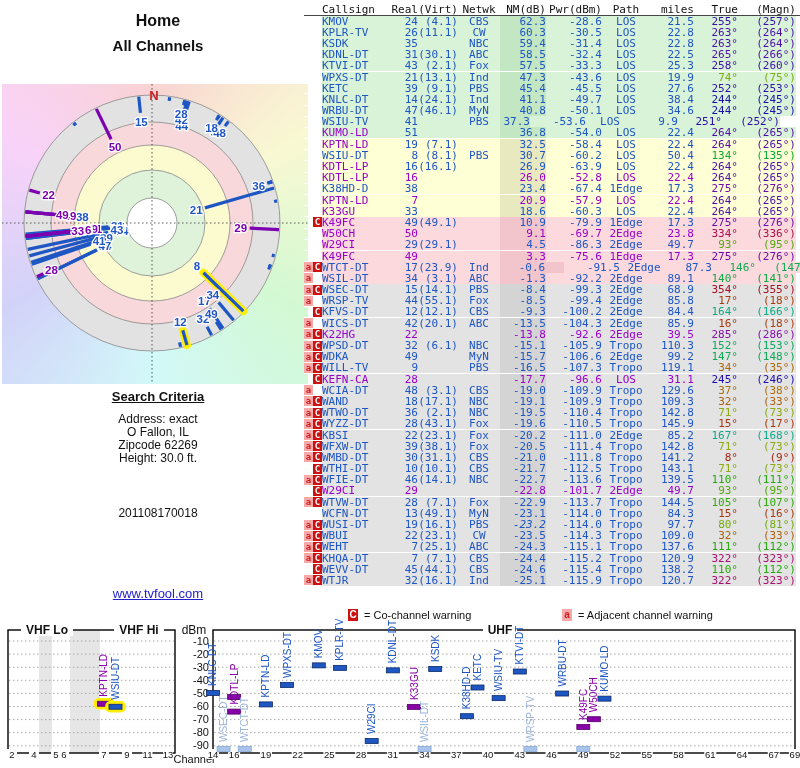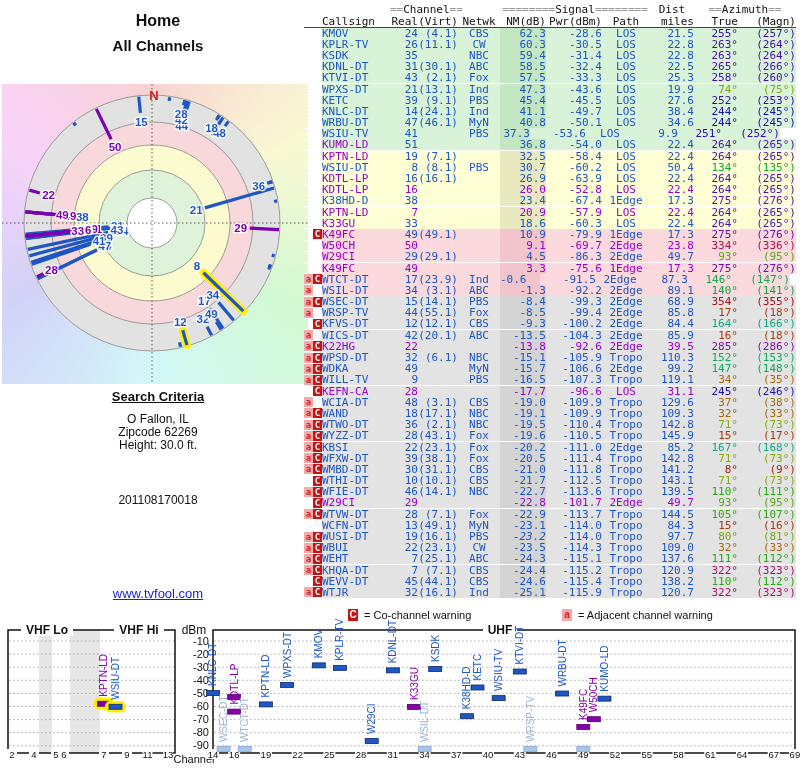--- a/index.html
+++ b/index.html
@@ -147,42 +147,34 @@
         <text x="217.58382709997503" y="53.31323222168902" text-anchor="middle" font-size="11.5" font-weight="bold" fill="#1e56c4" stroke="#fff" stroke-width="2.5" paint-order="stroke" font-family="&quot;Liberation Sans&quot;,sans-serif">48</text>
         <text x="209.56292529981224" y="47.67939399201772" text-anchor="middle" font-size="11.5" font-weight="bold" fill="#1e56c4" stroke="#fff" stroke-width="2.5" paint-order="stroke" font-family="&quot;Liberation Sans&quot;,sans-serif">18</text>
         <text x="256.65449532760294" y="106.27591217723273" text-anchor="middle" font-size="11.5" font-weight="bold" fill="#1e56c4" stroke="#fff" stroke-width="2.5" paint-order="stroke" font-family="&quot;Liberation Sans&quot;,sans-serif">36</text>
         <text x="179.22067019207458" y="33.946974211964175" text-anchor="middle" font-size="11.5" font-weight="bold" fill="#1e56c4" stroke="#fff" stroke-width="2.5" paint-order="stroke" font-family="&quot;Liberation Sans&quot;,sans-serif">28</text>
         <text x="152" y="16" text-anchor="middle" font-size="13" font-weight="bold" fill="#cc2222" font-family="&quot;Liberation Sans&quot;,sans-serif">N</text>
       </svg>
   </div>
 
   <div id="search-block">
     <div id="search-heading">Search Criteria</div>
+    <div class="srch-line">Address: exact</div>
     <div class="srch-line">O Fallon, IL</div>
     <div class="srch-line">Zipcode 62269</div>
     <div class="srch-line">Height: 30.0 ft.</div>
     <div id="datecode-block">
       <div class="srch-line">201108170018</div>
     </div>
   </div>
 
   <div id="site-link">
     <a href="#">www.tvfool.com</a>
   </div>
 
   <div id="tbl">
-      <div class="hrow">
-        <div class="gut"></div>
-        <div class="cell" style="width: 68px; text-align: center;"></div>
-        <div class="cell" style="width: 68px; text-align: center;"><span class="eq">==</span>Channel<span class="eq">==</span></div>
-        <div class="cell" style="width: 42px; text-align: center;"></div>
-        <div class="cell" style="width: 150px; text-align: center;"><span class="eq">========</span>Signal<span class="eq">========</span></div>
-        <div class="cell" style="width: 44px; text-align: center;">Dist</div>
-        <div class="cell" style="width: 102px; text-align: center;"><span class="eq">==</span>Azimuth<span class="eq">==</span></div>
-      </div>
       <div class="hrow hdr2">
         <div class="gut"></div>
         <div class="cell" style="width: 68px; text-align: left;">Callsign</div>
         <div class="cell" style="width: 28px; text-align: right;">Real</div>
         <div class="cell" style="width: 40px; text-align: right;">(Virt)</div>
         <div class="cell" style="width: 42px; text-align: center;">Netwk</div>
         <div class="cell" style="width: 46px; text-align: right;">NM(dB)</div>
         <div class="cell" style="width: 56px; text-align: right;">Pwr(dBm)</div>
         <div class="cell" style="width: 48px; text-align: center;">Path</div>
         <div class="cell" style="width: 44px; text-align: right;">miles</div>
@@ -543,21 +535,21 @@
       </div>
       <div class="trow">
         <div class="gut">
           <span class="wslot wa">a</span>
           <span class="wslot wc">C</span>
         </div>
         <div class="cell" style="width: 68px; text-align: left; background: rgb(251, 217, 221); color: rgb(30, 86, 196);">WTCT-DT</div>
         <div class="cell" style="width: 28px; text-align: right; background: rgb(251, 217, 221); color: rgb(30, 86, 196);">17</div>
         <div class="cell" style="width: 40px; text-align: right; background: rgb(251, 217, 221); color: rgb(30, 86, 196);">(23.9)</div>
         <div class="cell" style="width: 42px; text-align: center; background: rgb(251, 217, 221); color: rgb(30, 86, 196);">Ind</div>
-        <div class="cell" style="width: 40px; text-align: left; background: rgb(241, 197, 203); color: rgb(30, 86, 196);">-0.6</div>
+        <div class="cell" style="width: 64px; text-align: center; background: rgb(241, 197, 203); color: rgb(30, 86, 196);">-0.6</div>
         <div class="cell" style="width: 56px; text-align: right; background: rgb(251, 217, 221); color: rgb(30, 86, 196);">-91.5</div>
         <div class="cell" style="width: 48px; text-align: center; background: rgb(251, 217, 221); color: rgb(30, 86, 196);">2Edge</div>
         <div class="cell" style="width: 44px; text-align: right; background: rgb(251, 217, 221); color: rgb(30, 86, 196);">87.3</div>
         <div class="cell" style="width: 44px; text-align: right; background: rgb(251, 217, 221); color: rgb(14, 170, 81);">146°</div>
         <div class="cell" style="width: 58px; text-align: right; background: rgb(251, 217, 221); color: rgb(14, 170, 84);">(147°)</div>
       </div>
       <div class="trow">
         <div class="gut">
           <span class="wslot wa">a</span>
           <span class="wslot"></span>

